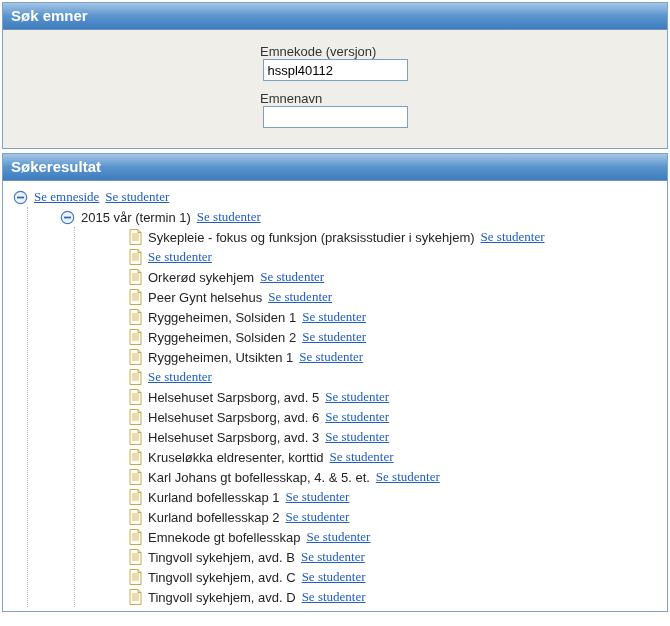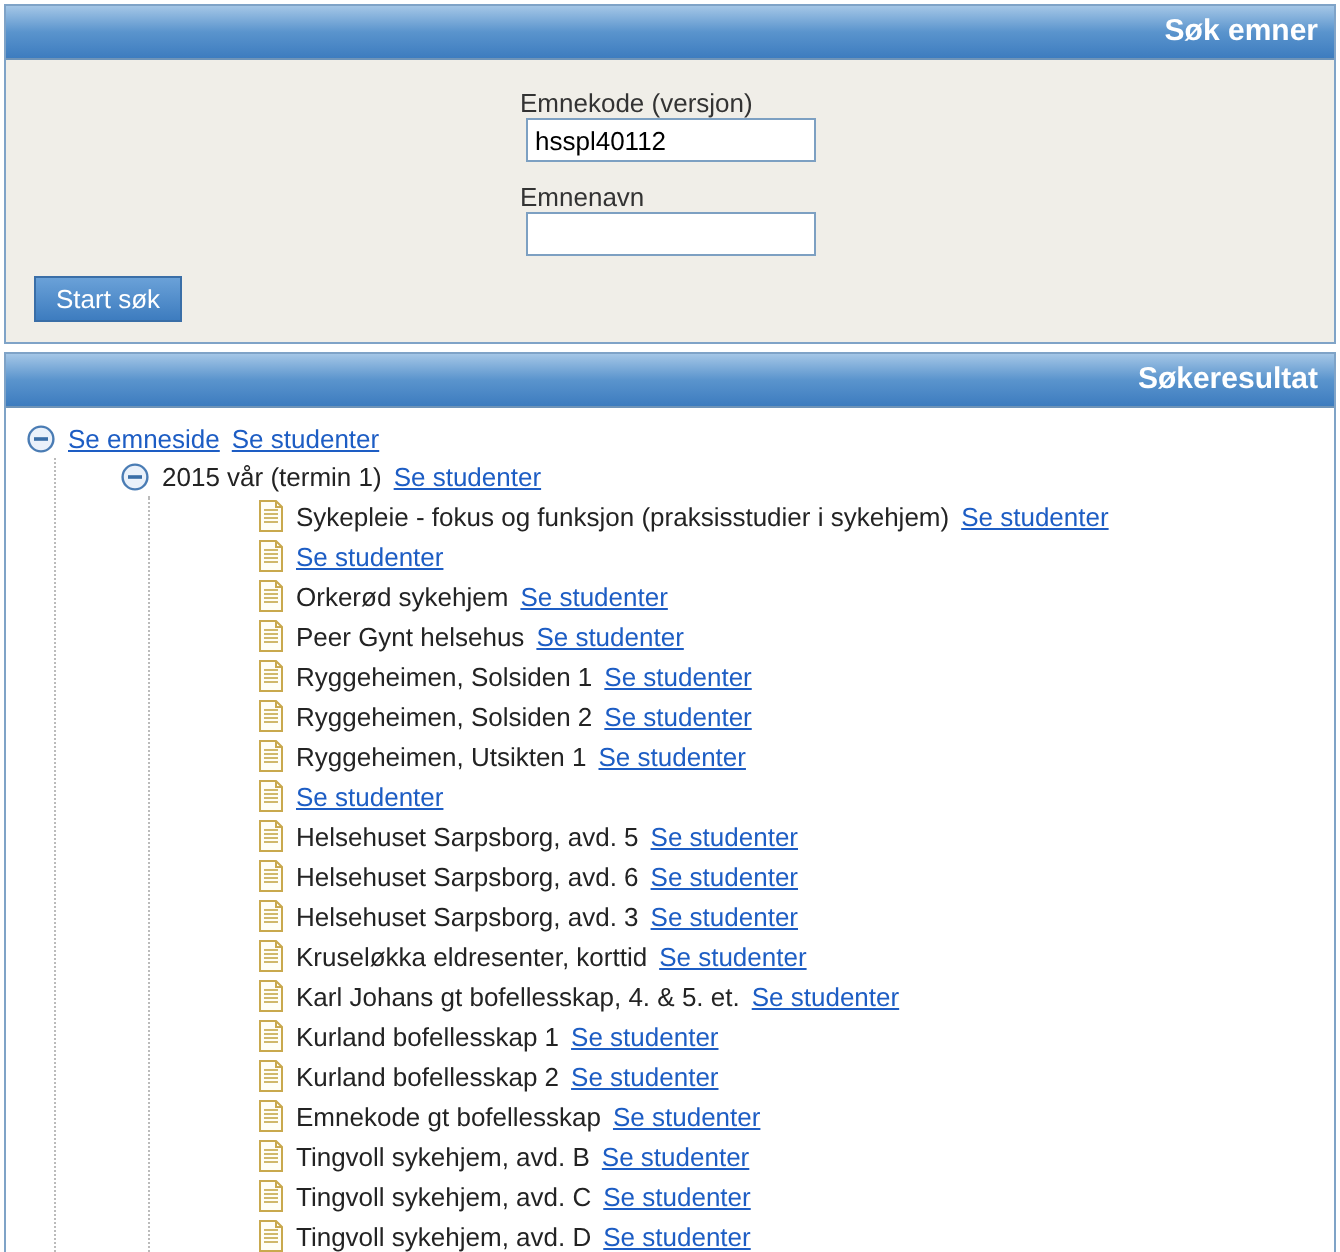--- a/index.html
+++ b/index.html
@@ -15,21 +15,20 @@
     border: 1px solid #7fa3c7;
     margin: 2px 2px 4px 2px;
   }
   .panel-header {
     background: linear-gradient(to bottom, #a4c6e6 0%, #5a94cd 50%, #3d7cbf 100%);
     color: #fff;
     font-weight: bold;
     font-size: 15px;
     padding: 4px 8px 5px 8px;
     border-bottom: 1px solid #6f94b8;
-    text-align: right;
   }
   .search-body {
     background: #f0eee8;
     padding: 14px 14px 10px 14px;
   }
   .form-row {
     display: flex;
     align-items: center;
     margin-bottom: 10px;
     flex-direction: column;
@@ -107,37 +106,37 @@
     align-items: center;
     justify-content: center;
   }
   .node-text {
     color: #232323;
   }
   a.link {
     color: #1d5dc4;
     text-decoration: underline;
     cursor: pointer;
+    font-family: Liberation Serif, serif;
   }
 </style>
 </head>
 <body>
 
 <div class="panel">
   <div class="panel-header">Søk emner</div>
   <div class="search-body">
     <div class="form-row">
       <div class="form-label">Emnekode (versjon)</div>
       <input class="form-input" type="text" value="hsspl40112" style="">
     </div>
     <div class="form-row">
       <div class="form-label">Emnenavn</div>
       <input class="form-input" type="text" value="" style="">
     </div>
-    <button class="btn">Start søk</button>
   </div>
 </div>
 
 <div class="panel">
   <div class="panel-header">Søkeresultat</div>
   <div class="results-body">
     <div class="tree">
       <ul>
         <li>
           <div class="node-row">

